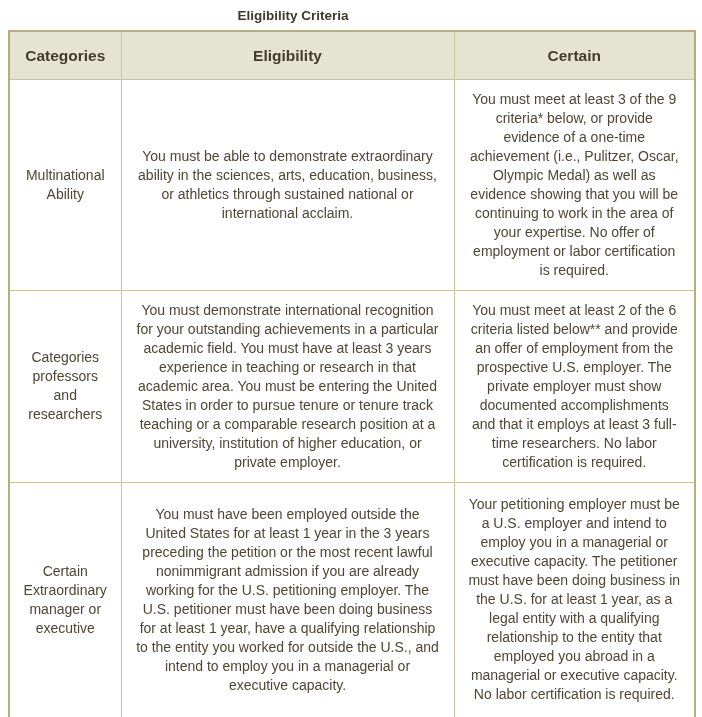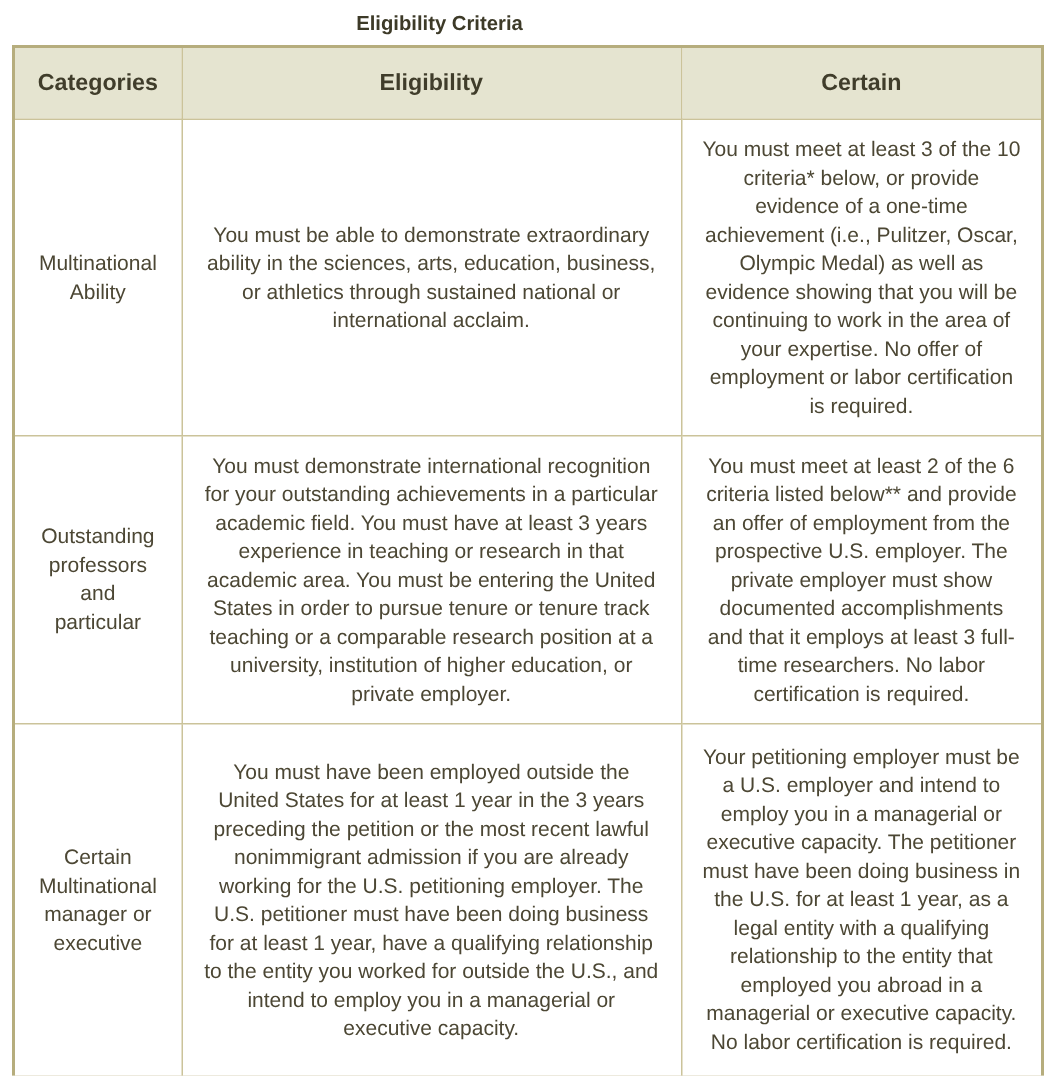--- a/index.html
+++ b/index.html
@@ -75,28 +75,28 @@
       <tr>
         <th>Categories</th>
         <th>Eligibility</th>
         <th>Certain</th>
       </tr>
     </thead>
     <tbody>
       <tr class="row-1">
         <td>Multinational Ability</td>
         <td>You must be able to demonstrate extraordinary ability in the sciences, arts, education, business, or athletics through sustained national or international acclaim.</td>
-        <td>You must meet at least 3 of the 10 criteria* below, or provide evidence of a one-time achievement (i.e., Pulitzer, Oscar, Olympic Medal) as well as evidence showing that you will be continuing to work in the area of your expertise. No offer of employment or labor certification is required.</td>
+        <td>You must meet at least 3 of the 9 criteria* below, or provide evidence of a one-time achievement (i.e., Pulitzer, Oscar, Olympic Medal) as well as evidence showing that you will be continuing to work in the area of your expertise. No offer of employment or labor certification is required.</td>
       </tr>
       <tr class="row-2">
-        <td>Outstanding professors and particular</td>
+        <td>Categories professors and researchers</td>
         <td>You must demonstrate international recognition for your outstanding achievements in a particular academic field. You must have at least 3 years experience in teaching or research in that academic area. You must be entering the United States in order to pursue tenure or tenure track teaching or a comparable research position at a university, institution of higher education, or private employer.</td>
         <td>You must meet at least 2 of the 6 criteria listed below** and provide an offer of employment from the prospective U.S. employer. The private employer must show documented accomplishments and that it employs at least 3 full-time researchers. No labor certification is required.</td>
       </tr>
       <tr class="row-3">
-        <td>Certain Multinational manager or executive</td>
+        <td>Certain Extraordinary manager or executive</td>
         <td>You must have been employed outside the United States for at least 1 year in the 3 years preceding the petition or the most recent lawful nonimmigrant admission if you are already working for the U.S. petitioning employer. The U.S. petitioner must have been doing business for at least 1 year, have a qualifying relationship to the entity you worked for outside the U.S., and intend to employ you in a managerial or executive capacity.</td>
         <td>Your petitioning employer must be a U.S. employer and intend to employ you in a managerial or executive capacity. The petitioner must have been doing business in the U.S. for at least 1 year, as a legal entity with a qualifying relationship to the entity that employed you abroad in a managerial or executive capacity. No labor certification is required.</td>
       </tr>
     </tbody>
   </table>
 
 </div>
 
 </body></html>

